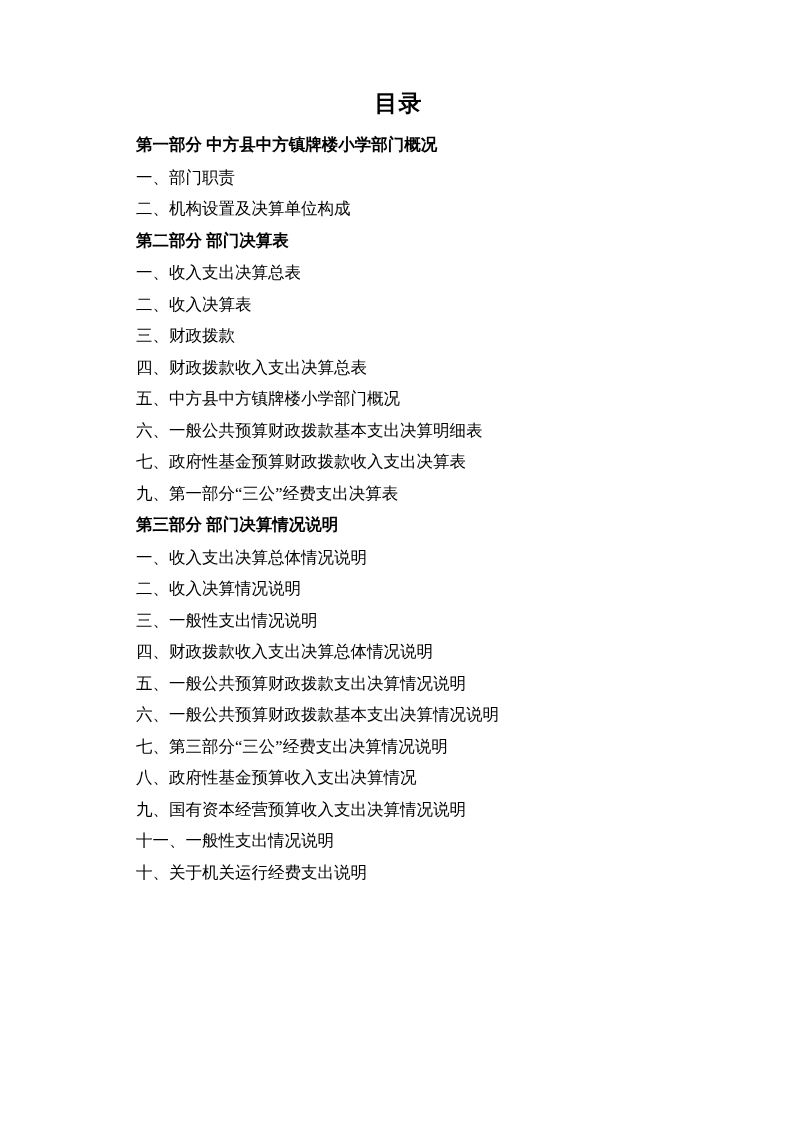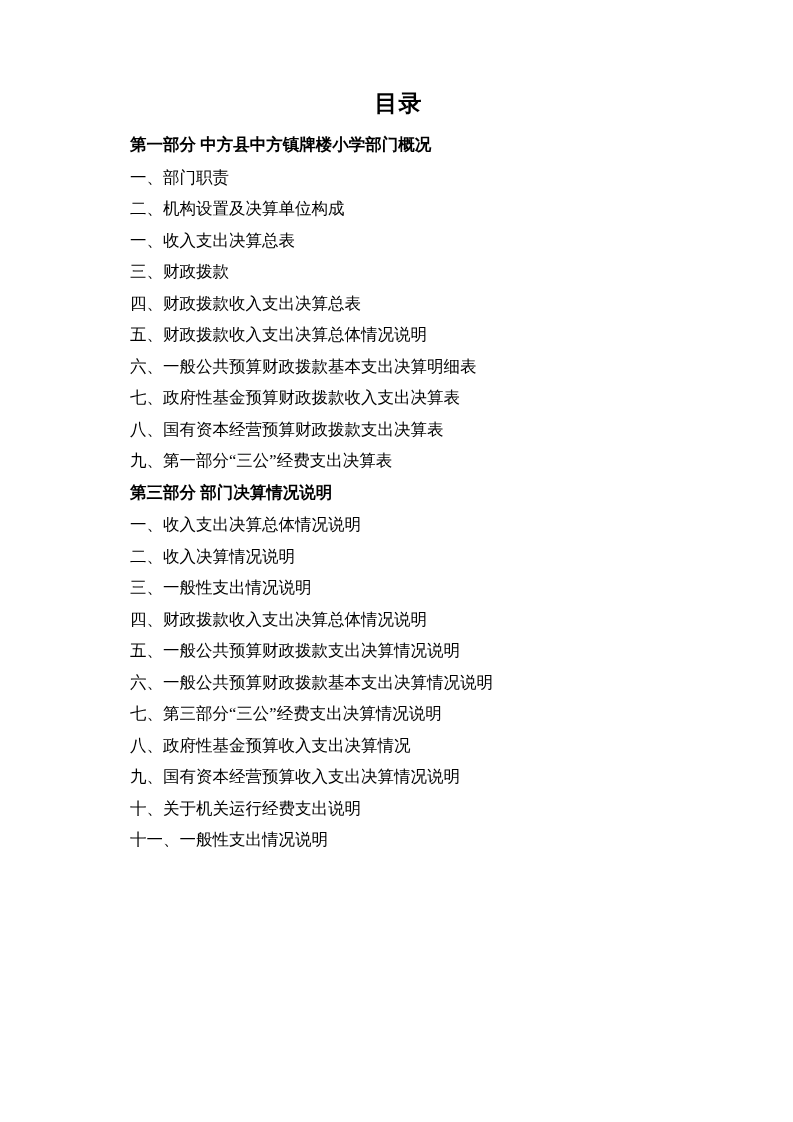--- a/index.html
+++ b/index.html
@@ -24,21 +24,21 @@
   }
   .doc-title {
     text-align: center;
     font-size: 23px;
     font-weight: bold;
     letter-spacing: 1px;
     margin: 0 0 18px 0;
     padding-right: 6px;
   }
   .toc {
-    margin: 0;
+    margin: 6px;
     padding: 0;
     list-style: none;
   }
   .toc-entry {
     font-size: 16.5px;
     line-height: 1.0;
     margin: 0 0 15px 0;
     white-space: nowrap;
   }
   .toc-entry.part {
@@ -52,34 +52,35 @@
 </style>
 </head>
 <body>
 
 <div class="page">
   <h1 class="doc-title">目录</h1>
   <div class="toc">
     <div class="toc-entry part">第一部分 中方县中方镇牌楼小学部门概况</div>
     <div class="toc-entry item">一、部门职责</div>
     <div class="toc-entry item">二、机构设置及决算单位构成</div>
+    <div class="toc-entry part">第二部分 部门决算表</div>
     <div class="toc-entry item">一、收入支出决算总表</div>
+    <div class="toc-entry item">二、收入决算表</div>
     <div class="toc-entry item">三、财政拨款</div>
     <div class="toc-entry item">四、财政拨款收入支出决算总表</div>
-    <div class="toc-entry item">五、财政拨款收入支出决算总体情况说明</div>
+    <div class="toc-entry item">五、中方县中方镇牌楼小学部门概况</div>
     <div class="toc-entry item">六、一般公共预算财政拨款基本支出决算明细表</div>
     <div class="toc-entry item">七、政府性基金预算财政拨款收入支出决算表</div>
-    <div class="toc-entry item">八、国有资本经营预算财政拨款支出决算表</div>
     <div class="toc-entry item">九、第一部分“三公”经费支出决算表</div>
     <div class="toc-entry part">第三部分 部门决算情况说明</div>
     <div class="toc-entry item">一、收入支出决算总体情况说明</div>
     <div class="toc-entry item">二、收入决算情况说明</div>
     <div class="toc-entry item">三、一般性支出情况说明</div>
     <div class="toc-entry item">四、财政拨款收入支出决算总体情况说明</div>
     <div class="toc-entry item">五、一般公共预算财政拨款支出决算情况说明</div>
     <div class="toc-entry item">六、一般公共预算财政拨款基本支出决算情况说明</div>
     <div class="toc-entry item">七、第三部分“三公”经费支出决算情况说明</div>
     <div class="toc-entry item">八、政府性基金预算收入支出决算情况</div>
     <div class="toc-entry item">九、国有资本经营预算收入支出决算情况说明</div>
+    <div class="toc-entry item">十一、一般性支出情况说明</div>
     <div class="toc-entry item">十、关于机关运行经费支出说明</div>
-    <div class="toc-entry item">十一、一般性支出情况说明</div>
   </div>
 </div>
 
 </body></html>

